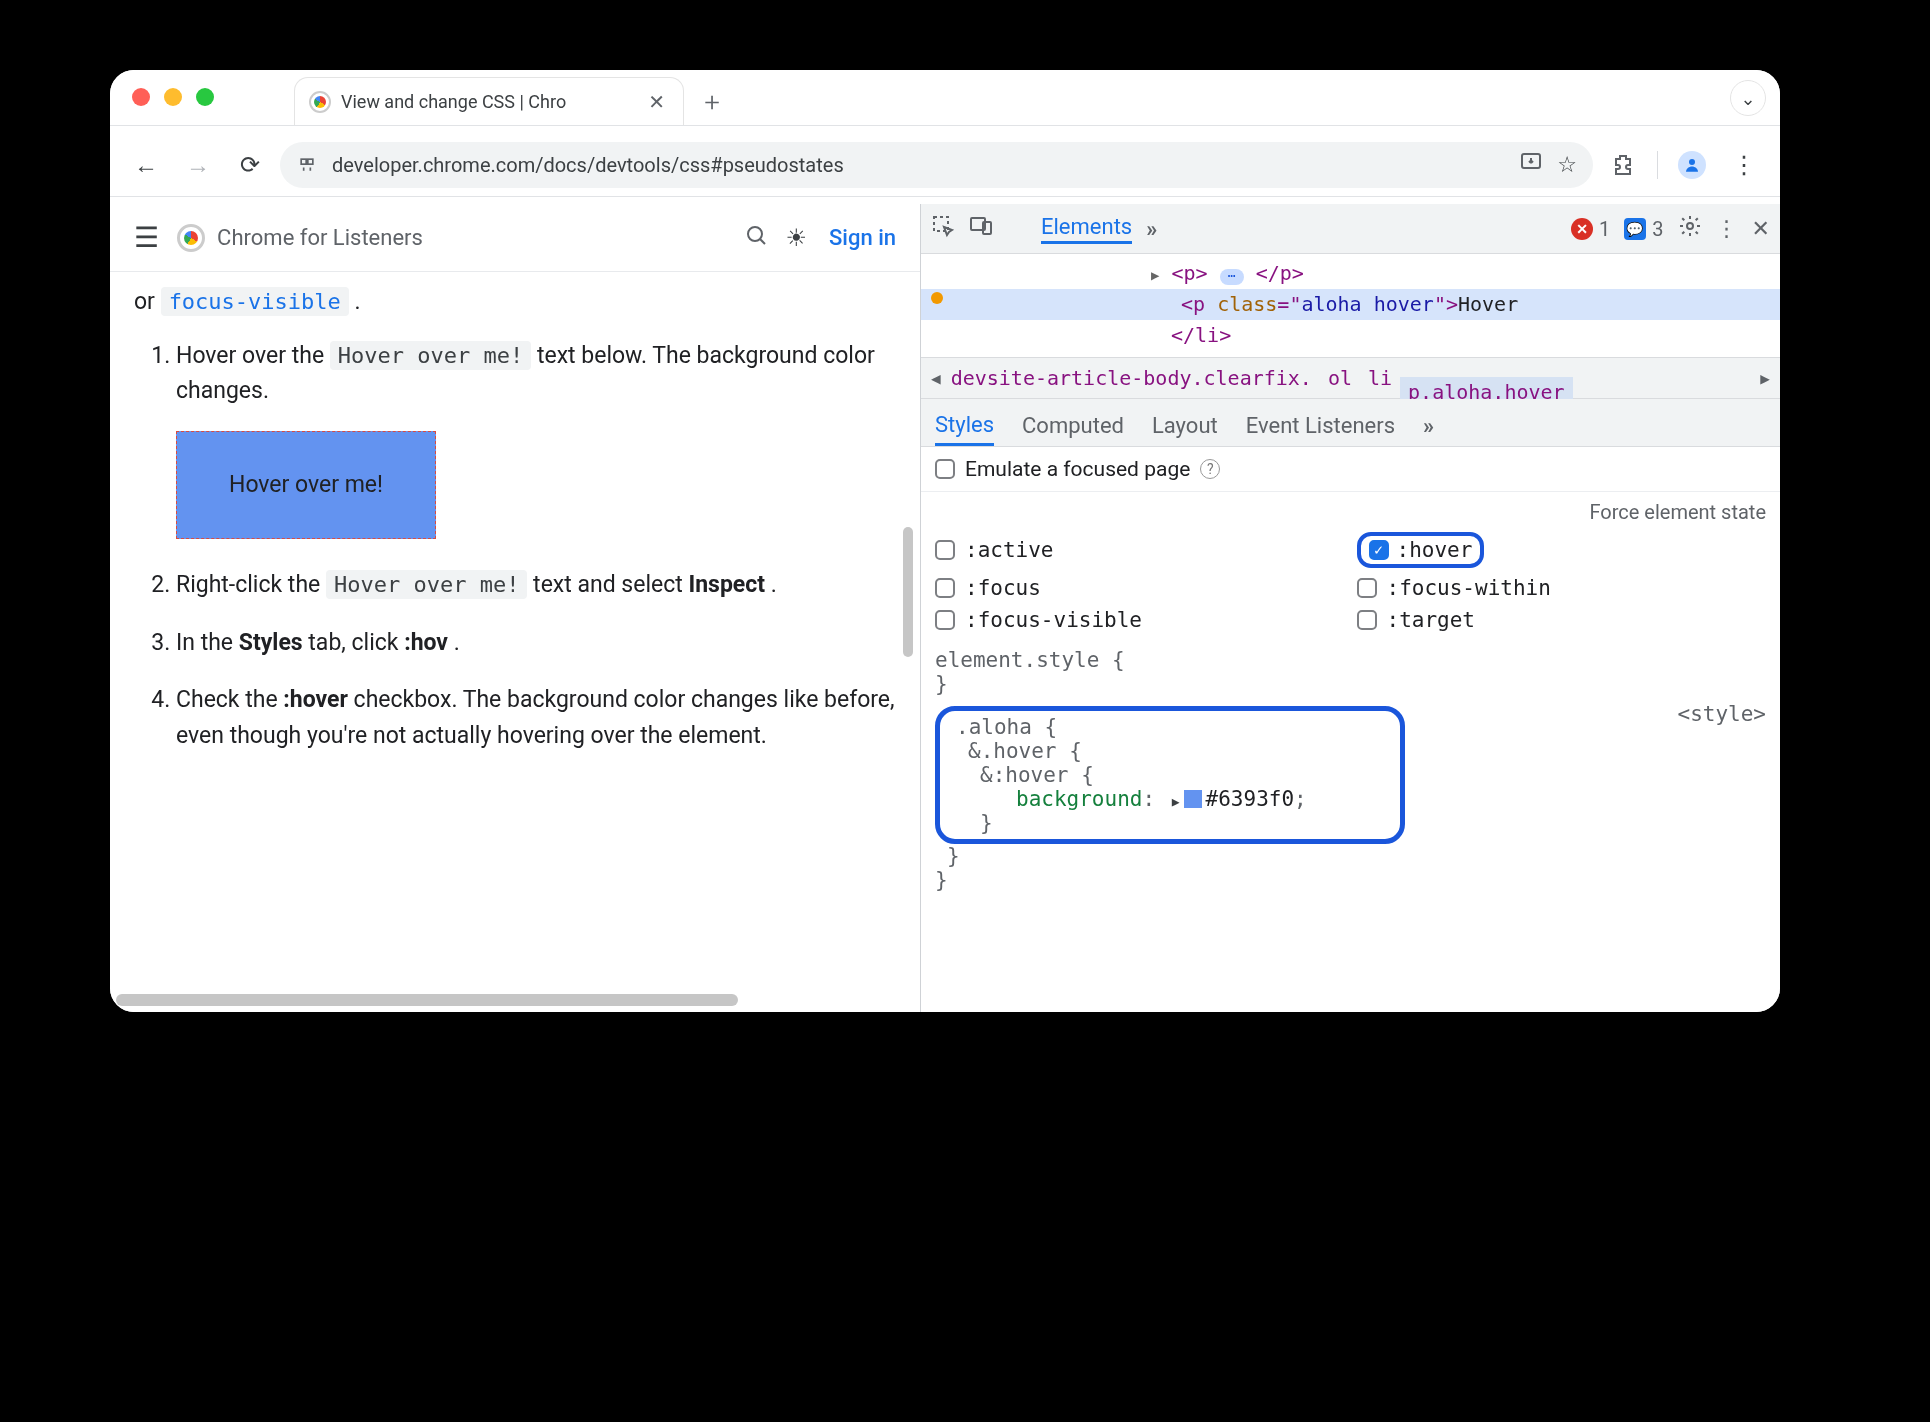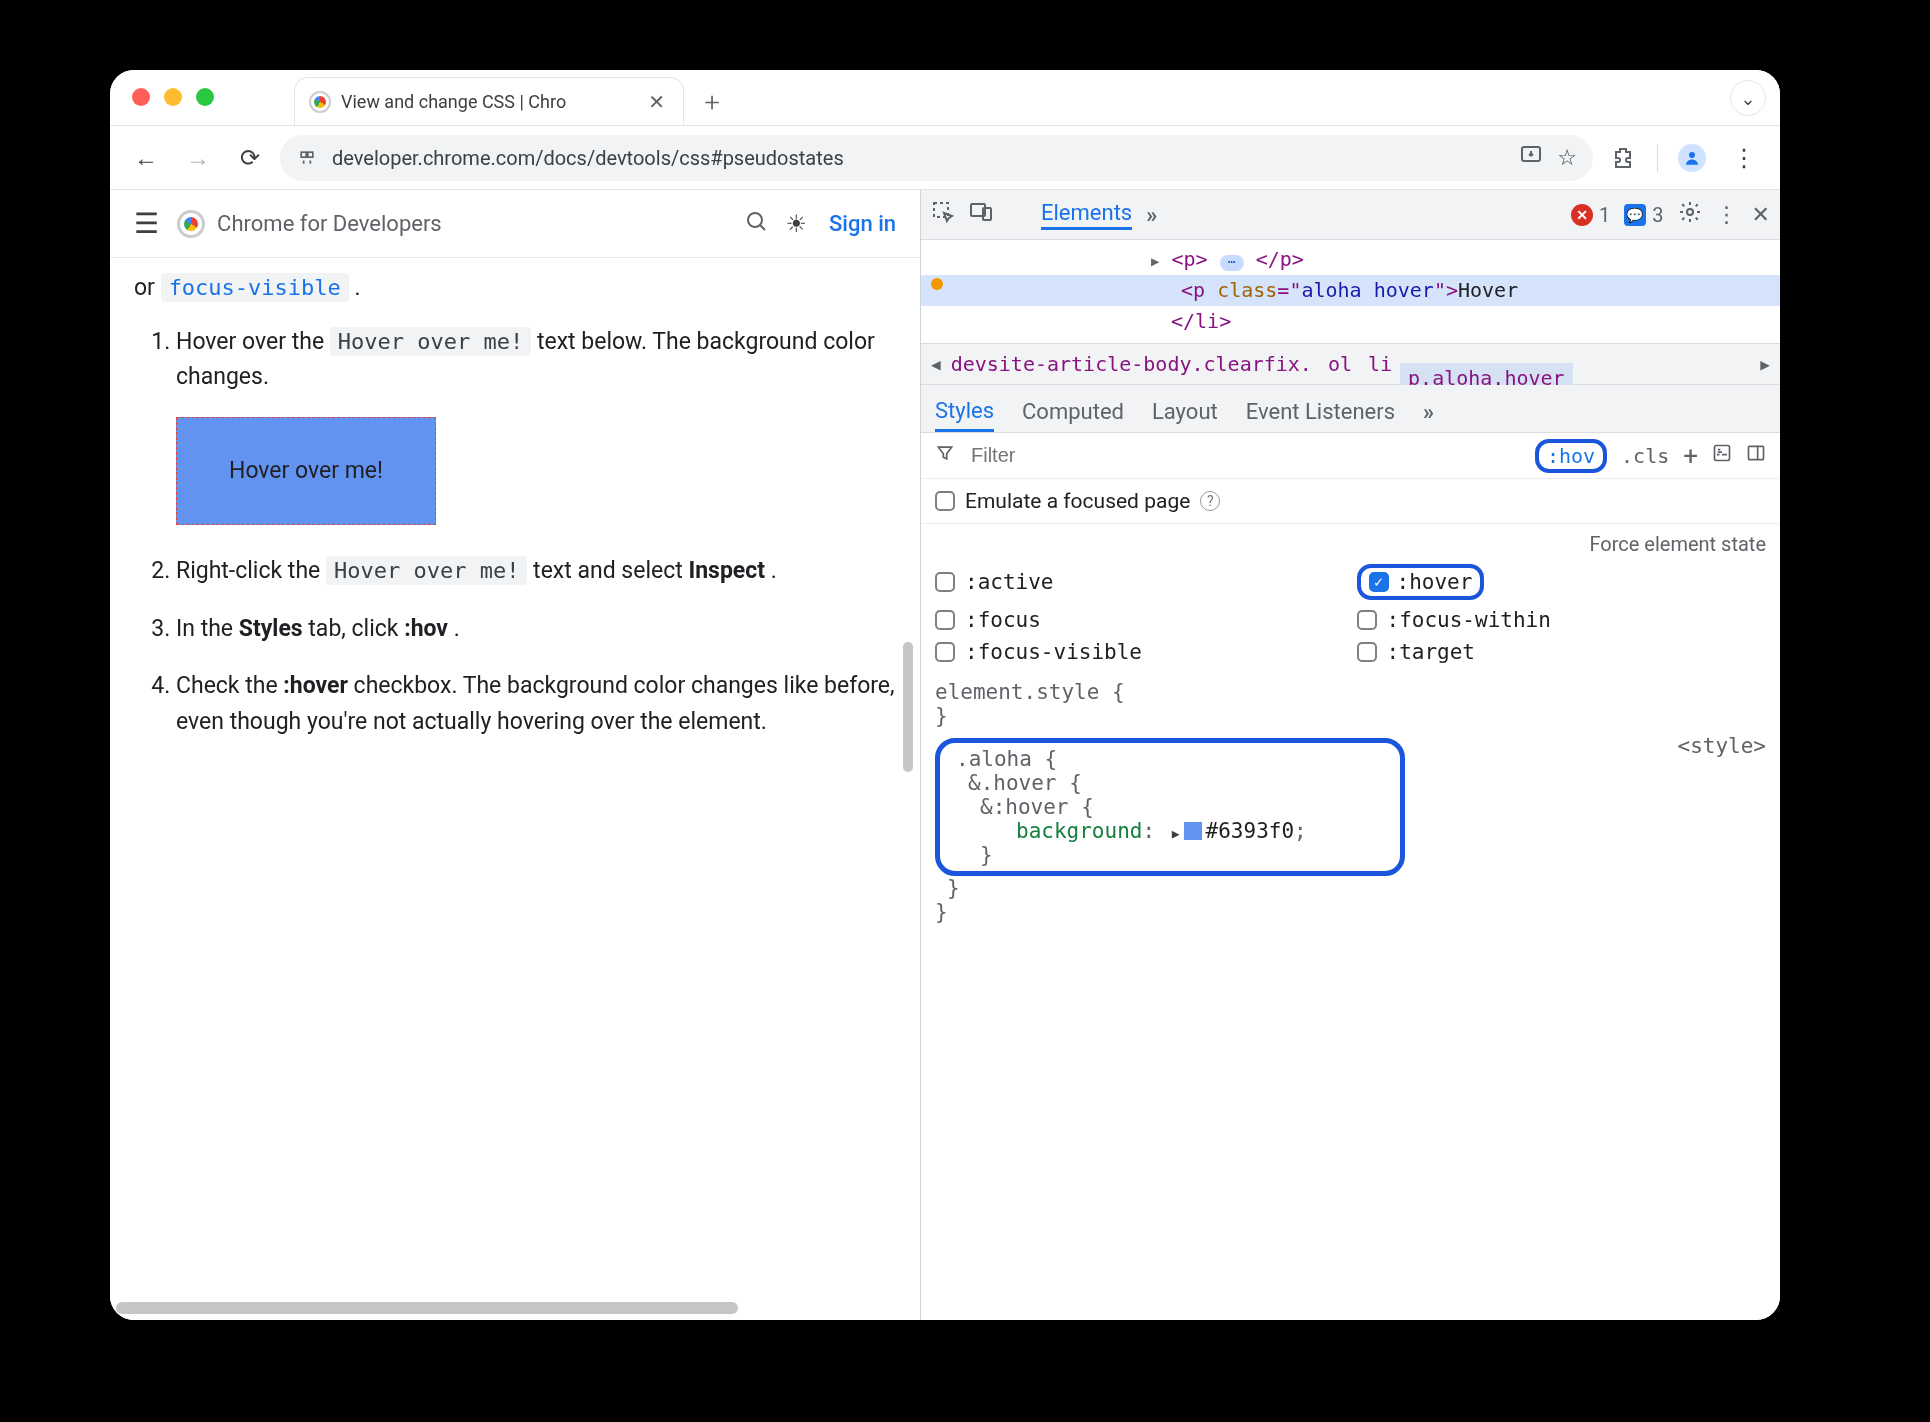--- a/index.html
+++ b/index.html
@@ -8,26 +8,26 @@
     background:#000;
     font-family: -apple-system, BlinkMacSystemFont, "Segoe UI", Roboto, Arial, sans-serif;
     font-size:15px;
     color:#202124;
     overflow:hidden;
   }
   .stage { width:1930px; height:1422px; background:#000; position:relative; }
   .window {
     position:absolute;
     left:110px; top:70px;
-    width:1670px; height:1250px;
+    width:1670px; height:942px;
     background:#fff;
     border-radius:24px;
     box-shadow:0 30px 80px rgba(0,0,0,.5);
     overflow:hidden;
-    display:flex; flex-direction:column;
+    display:flex; flex-direction:column;gap:7px;
   }
   
   .tabstrip {
     height:56px;
     background:#ffffff;
     display:flex; align-items:flex-end;
     padding:0 14px;
     border-bottom:1px solid #e1e3e6;
     position:relative;
   }
@@ -210,21 +210,21 @@
     <div class="icbtn">⋮</div>
   </div>
 
   <div class="content">
 
     <div class="page">
       <div class="page-header">
         <span class="hamb">☰</span>
         <span class="brand">
           <span class="fav16"></span>
-          <span>Chrome for Developers</span>
+          <span>Chrome for Listeners</span>
         </span>
         <span class="grow"></span>
         <span class="srch">
           <svg class="ic" viewBox="0 0 24 24">
                 <circle cx="11" cy="11" r="7"></circle>
                 <line x1="21" y1="21" x2="16" y2="16"></line>
               </svg>
         </span>
         <span class="theme">☀</span>
         <span class="signin">Sign in</span>
@@ -330,39 +330,20 @@
       </div>
 
       <div class="dt-tabs">
         <span class="on">Styles</span>
         <span>Computed</span>
         <span>Layout</span>
         <span>Event Listeners</span>
         <span style="font-weight:700;">»</span>
       </div>
 
-      <div class="filterbar">
-        <span><svg class="ic18" viewBox="0 0 24 24">
-                <path d="M4 5h16l-6 8v6l-4-2v-4z"></path>
-              </svg></span>
-        <input type="text" style="border: none; outline: none; background: transparent; font-size: 20px; flex: 1 1 0%;" placeholder="Filter">
-        <span class="hov-chip">:hov</span>
-        <span class="cls-chip">.cls</span>
-        <span style="font-size:26px;">+</span>
-        <span><svg class="ic18" viewBox="0 0 24 24">
-                <rect x="3" y="3" width="18" height="18" rx="2"></rect>
-                <path d="M7 11h5M7 8h3"></path>
-                <path d="M7 15l4 4 8-8" style="display:none"></path>
-                <path d="M6 14h3M12 14h6"></path>
-              </svg></span>
-        <span><svg class="ic18" viewBox="0 0 24 24">
-                <rect x="3" y="4" width="18" height="16" rx="1"></rect>
-                <line x1="14" y1="4" x2="14" y2="20"></line>
-              </svg></span>
-      </div>
 
       <div class="emf">
         <span class="cb"></span>
         <span>Emulate a focused page</span>
         <span style="color:#777;border:1.5px solid #999;border-radius:50%;width:20px;height:20px;display:inline-flex;align-items:center;justify-content:center;font-size:14px;">?</span>
       </div>
 
       <div class="forcelbl">Force element state</div>
       <div class="forcegrid">
         <div class="fg-item">

